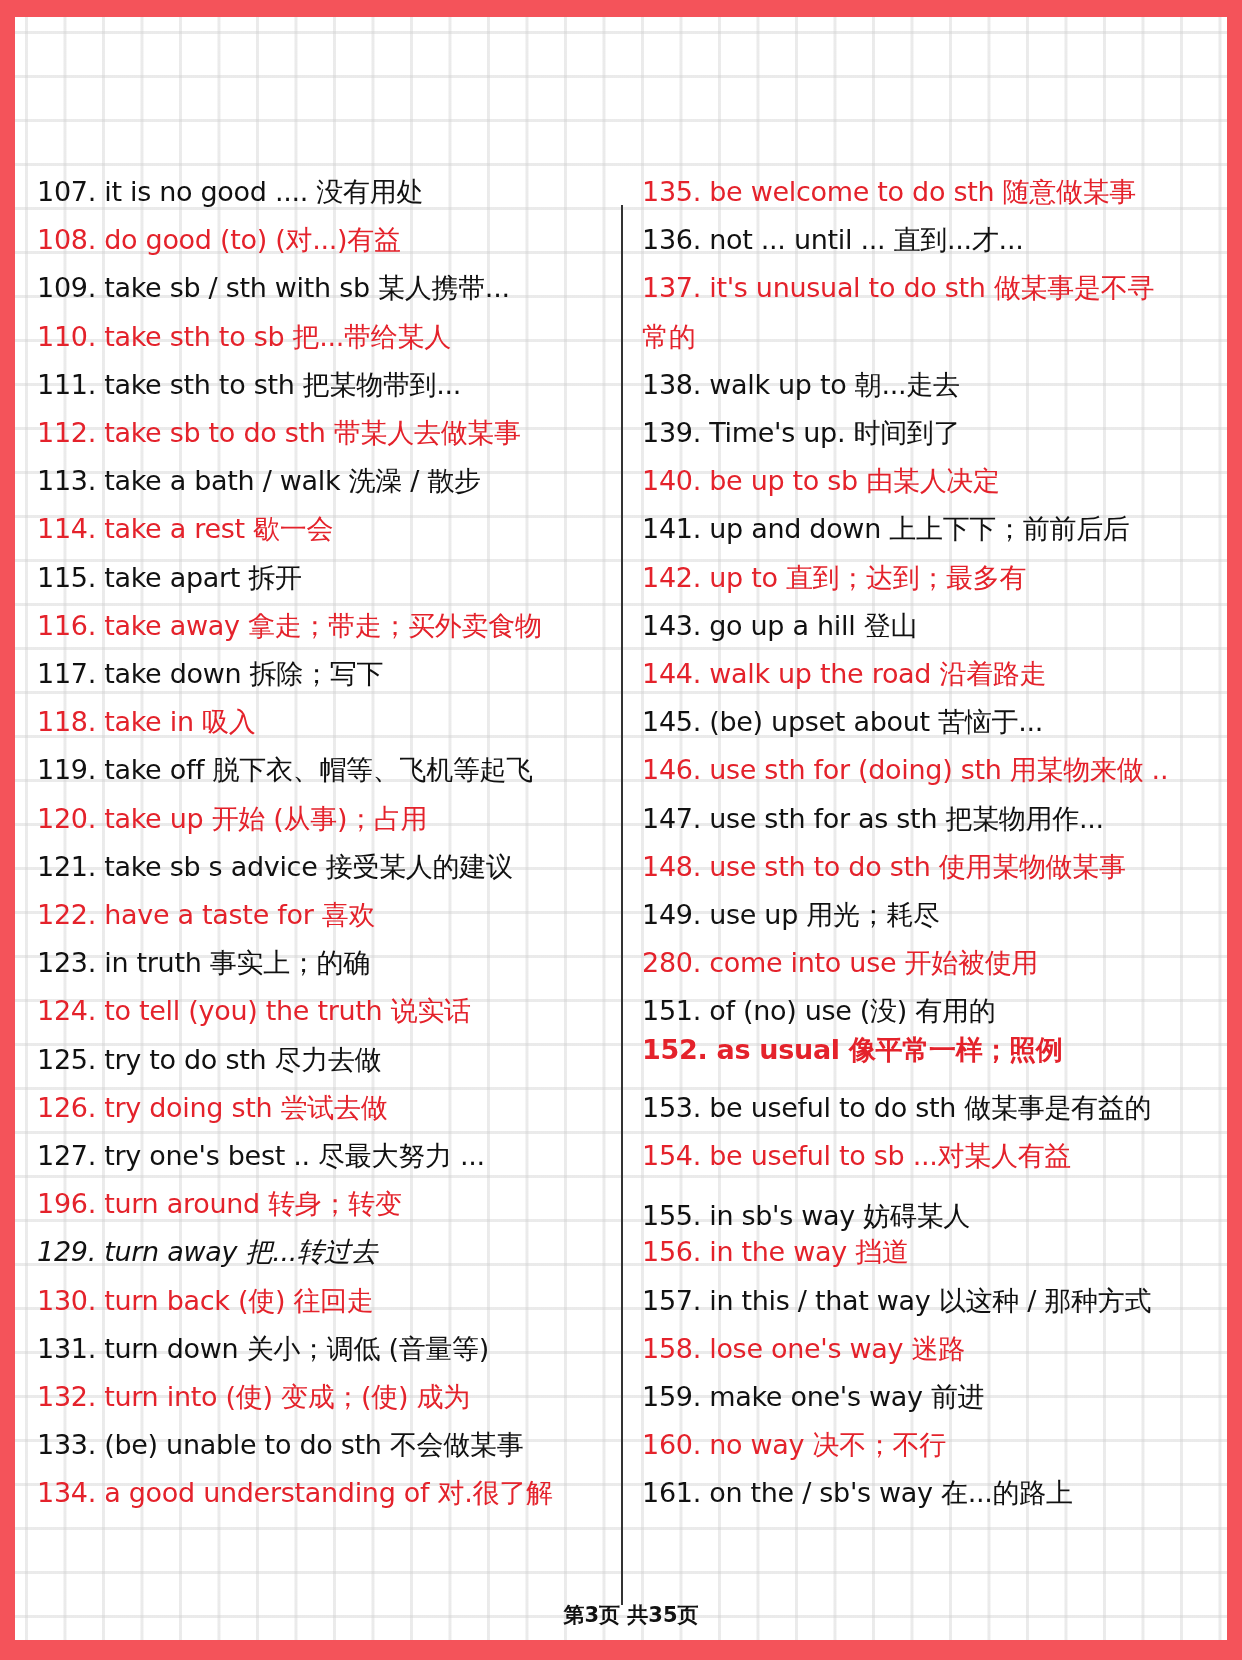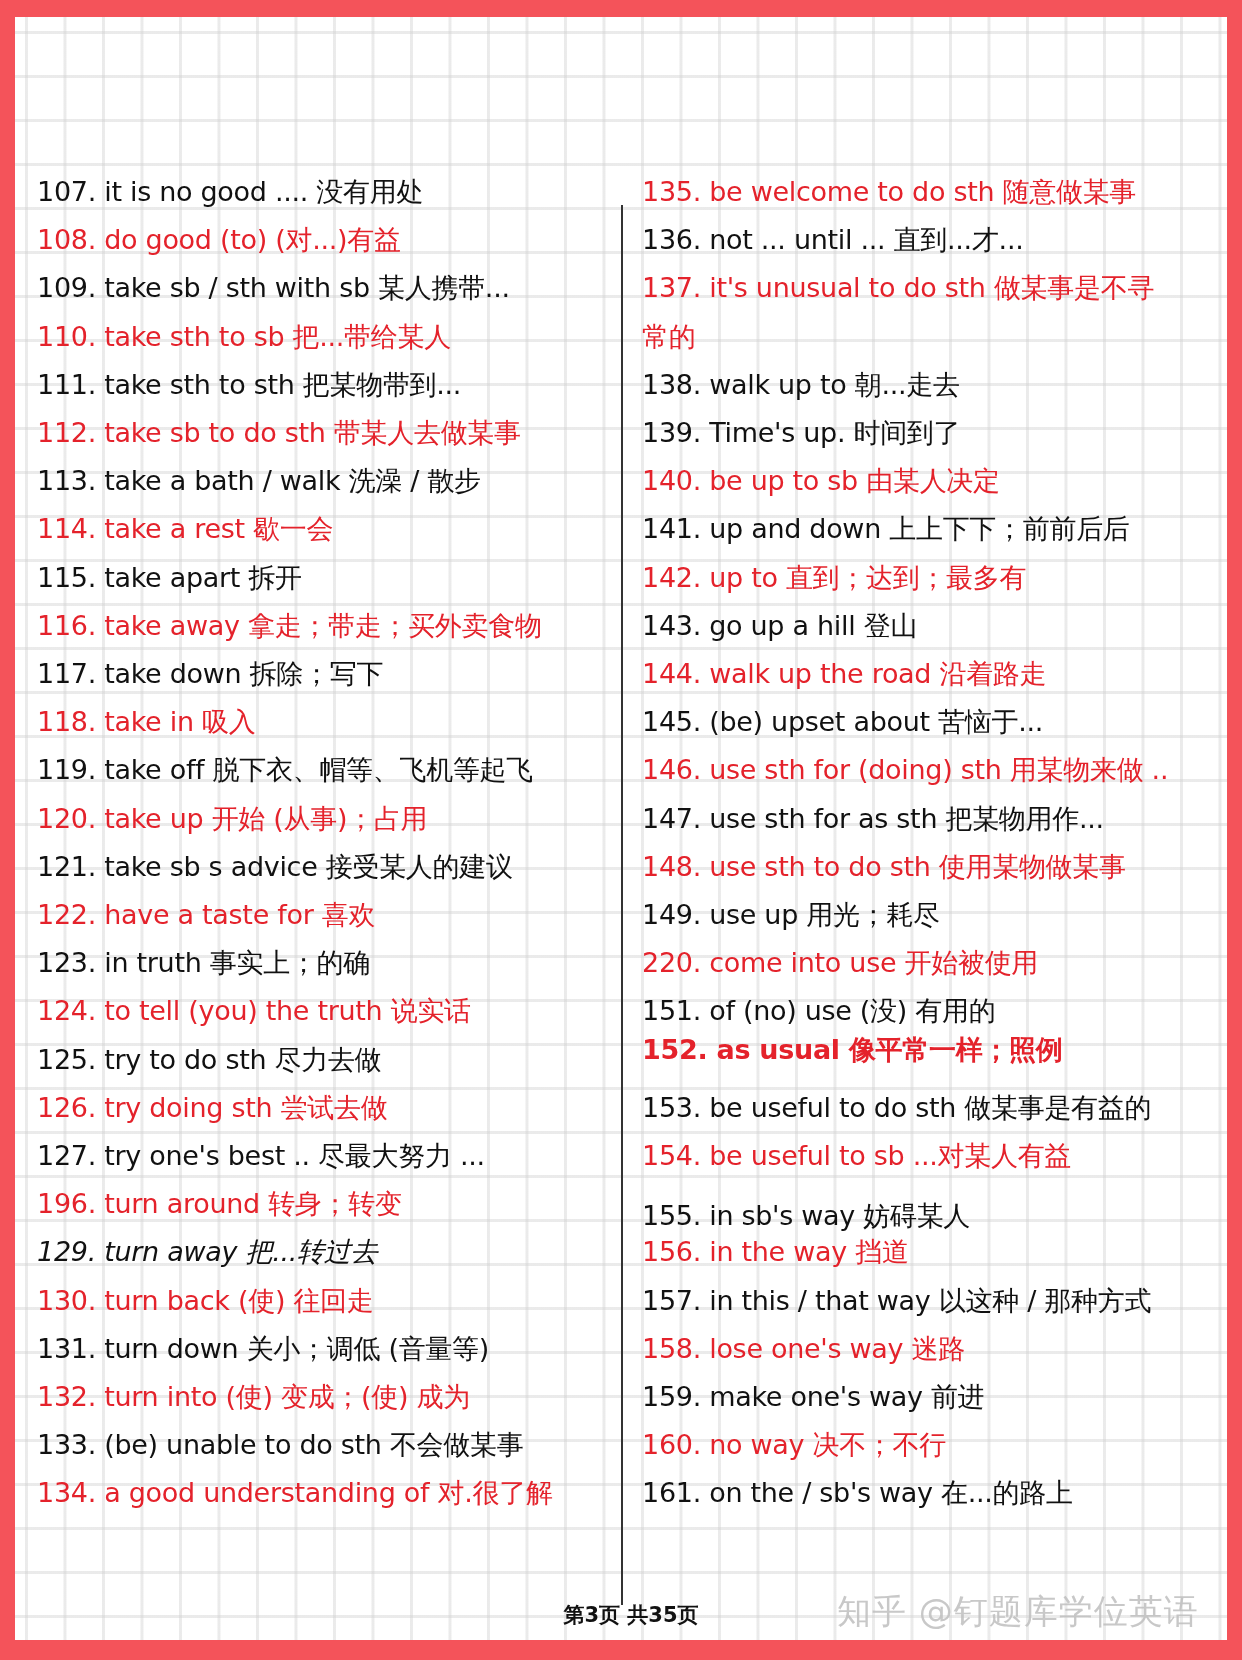--- a/index.html
+++ b/index.html
@@ -69,29 +69,28 @@
       <div class="item red" style="top: 447.2px;">140. be up to sb 由某人决定</div>
       <div class="item black" style="top: 495.4px;">141. up and down 上上下下；前前后后</div>
       <div class="item red" style="top: 543.6px;">142. up to 直到；达到；最多有</div>
       <div class="item black" style="top: 591.8px;">143. go up a hill 登山</div>
       <div class="item red" style="top: 640px;">144. walk up the road 沿着路走</div>
       <div class="item black" style="top: 688.2px;">145. (be) upset about  苦恼于...</div>
       <div class="item red" style="top: 736.4px;">146. use sth for (doing) sth 用某物来做 ..</div>
       <div class="item black" style="top: 784.6px;">147. use sth for as sth 把某物用作...</div>
       <div class="item red" style="top: 832.8px;">148. use sth to do sth 使用某物做某事</div>
       <div class="item black" style="top: 881px;">149. use up 用光；耗尽</div>
-      <div class="item red" style="top: 929.2px;">220. come into use 开始被使用</div>
+      <div class="item red" style="top: 929.2px;">280. come into use 开始被使用</div>
       <div class="item black" style="top: 977.4px;">151. of (no) use (没) 有用的</div>
       <div class="item red" style="top: 1016px; font-weight: bold;">152. as usual 像平常一样；照例</div>
       <div class="item black" style="top: 1073.8px;">153. be useful to do sth 做某事是有益的</div>
       <div class="item red" style="top: 1122px;">154. be useful to sb ...对某人有益</div>
       <div class="item black" style="top: 1182px;">155. in sb's way 妨碍某人</div>
       <div class="item red" style="top: 1218.4px;">156. in the way 挡道</div>
       <div class="item black" style="top: 1266.6px;">157. in this / that way 以这种 / 那种方式</div>
       <div class="item red" style="top: 1314.8px;">158. lose one's way 迷路</div>
       <div class="item black" style="top: 1363px;">159. make one's way 前进</div>
       <div class="item red" style="top: 1411.2px;">160. no way 决不；不行</div>
       <div class="item black" style="top: 1459.4px;">161. on the / sb's way 在...的路上</div>
     </div>
 
   <div class="footer">第3页 共35页</div>
-  <div class="watermark">知乎 @钉题库学位英语</div>
 </div>
 
 </body></html>

